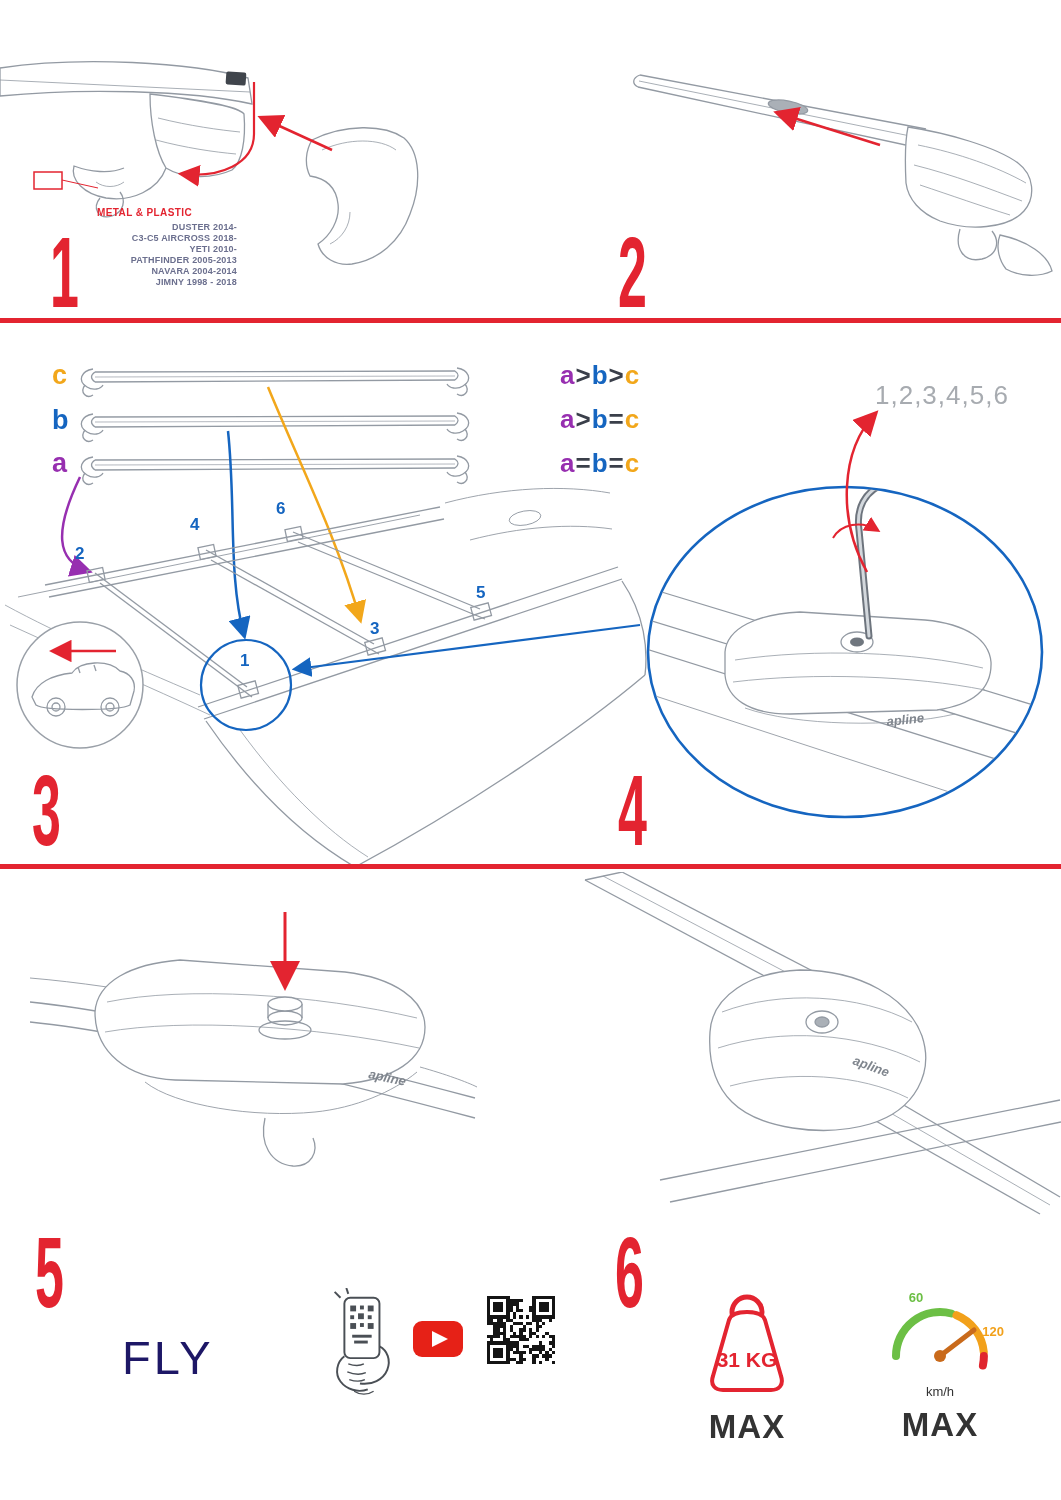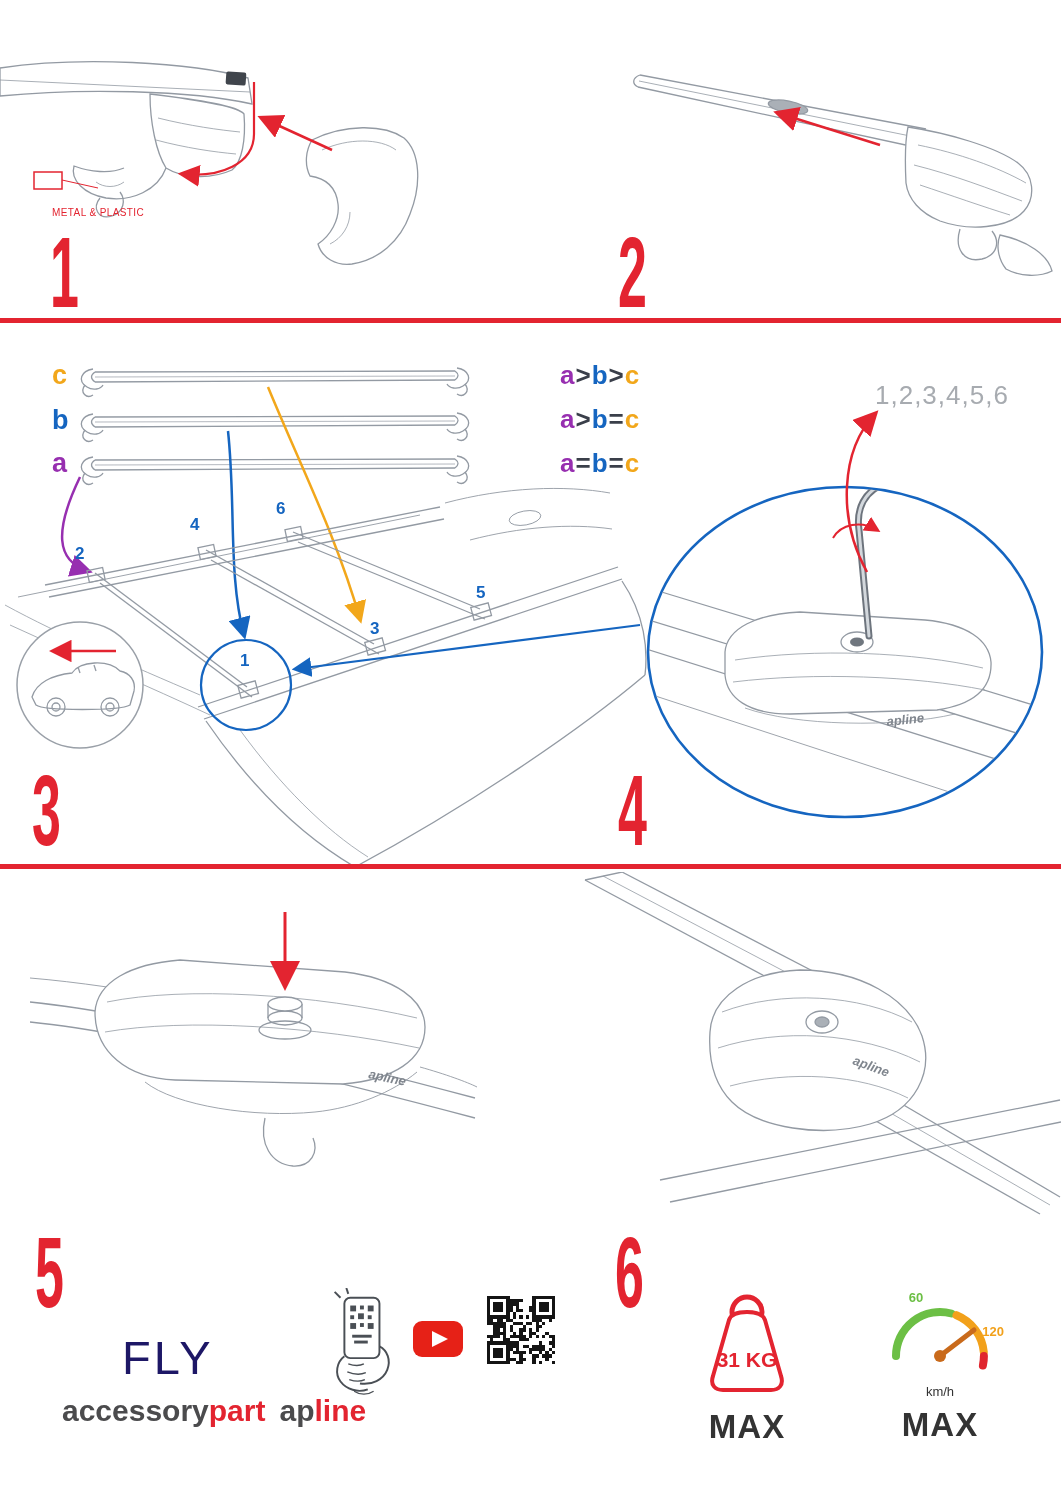--- a/index.html
+++ b/index.html
@@ -2,21 +2,21 @@
 <html><head>
 <meta charset="utf-8">
 <style>
   html,body{margin:0;padding:0;background:#e9e9e9;}
   #page{position:relative;width:1061px;height:1500px;background:#ffffff;overflow:hidden;
         font-family:"Liberation Sans",sans-serif;margin:0 auto;}
   .abs{position:absolute;}
   .stepnum{font-size:100px;font-weight:700;color:#e32430;line-height:1;
            transform:scaleX(0.52);transform-origin:left top;letter-spacing:-2px;}
   .divider{position:absolute;left:0;width:1061px;height:5px;background:#e32430;}
-  .material{color:#e32430;font-size:10px;font-weight:400;letter-spacing:.4px;text-align:left;width:185px;}
+  .material{color:#e32430;font-size:10px;font-weight:700;letter-spacing:.4px;text-align:center;width:185px;}
   .vehicles{width:185px;text-align:right;color:#6b6f8e;font-size:9px;line-height:11px;font-weight:700;letter-spacing:.2px;}
   .barlabel{font-size:27px;font-weight:700;line-height:1;}
   .formula{font-size:26px;font-weight:700;letter-spacing:1px;}
   .ca{color:#972fb0;} .cb{color:#1565c0;} .cc{color:#f2a71b;} .cop{color:#3a3f4a;}
   .pos{color:#1565c0;font-size:17px;font-weight:700;line-height:1;}
   .seq{color:#a7abb0;font-size:26px;font-weight:500;letter-spacing:1px;}
   .bigone{color:#1565c0;font-size:52px;font-weight:700;line-height:1;}
   .fly{color:#1d1766;font-size:47px;font-weight:400;letter-spacing:3px;line-height:1;}
   .brandrow{font-size:30px;font-weight:700;line-height:1;white-space:nowrap;}
   .cgray{color:#4b4b4d;} .cred{color:#e32430;}
@@ -56,20 +56,28 @@
     <rect x="226" y="50" width="20" height="13" rx="2" fill="#40454c" transform="rotate(4 236 56)" data-name="brand-badge"></rect>
     <g stroke="#e32430" fill="none">
       <path d="M332,128 L262,96" stroke-width="2.5" marker-end="url(#arr-red-1)" data-name="cover-insert-arrow-icon"></path>
       <path d="M254,60 L254,112 C254,142 220,156 182,152" stroke-width="2.2" marker-end="url(#arr-red-1b)" data-name="removal-path-arrow-icon"></path>
       <rect x="34" y="150" width="28" height="17" stroke-width="1.5" data-name="detail-callout-box"></rect>
       <path d="M62,158 L98,166" stroke-width="1"></path>
     </g>
   </svg>
 
   <div class="abs material" style="left:52px;top:207px;" data-name="material-label">METAL &amp; PLASTIC</div>
+  <div class="abs vehicles" style="left:52px;top:222px;" data-name="vehicle-list">
+    <div data-name="vehicle-item">DUSTER 2014-</div>
+    <div data-name="vehicle-item">C3-C5 AIRCROSS 2018-</div>
+    <div data-name="vehicle-item">YETI 2010-</div>
+    <div data-name="vehicle-item">PATHFINDER 2005-2013</div>
+    <div data-name="vehicle-item">NAVARA 2004-2014</div>
+    <div data-name="vehicle-item">JIMNY 1998 - 2018</div>
+  </div>
 
   <div class="abs stepnum" style="left:50px;top:222px;" data-name="step-number-1">1</div>
 
   <svg class="abs" style="left:628px;top:45px;" width="430" height="235" viewBox="0 0 430 235" data-name="step2-bar-insert-illustration">
     <defs>
       <marker id="arr-red-2" markerWidth="10" markerHeight="10" refX="8" refY="5" orient="auto">
           <path d="M0,0 L10,5 L0,10 Z" fill="#e32430"></path>
         </marker>
     </defs>
     <g stroke="#939aa3" stroke-width="1.3" fill="none">
@@ -284,23 +292,20 @@
       <ellipse cx="292" cy="150" rx="16" ry="11"></ellipse>
       <ellipse cx="292" cy="150" rx="7" ry="5" fill="#aab0b7"></ellipse>
     </g>
     <text x="322" y="192" transform="rotate(20 322 192)" font-size="13" font-style="italic" font-weight="700" fill="#80868e" data-name="brand-logo-text">apline</text>
   </svg>
 
   <div class="abs stepnum" style="left:35px;top:1222px;" data-name="step-number-5">5</div>
   <div class="abs stepnum" style="left:615px;top:1222px;" data-name="step-number-6">6</div>
 
   <div class="abs fly" style="left:122px;top:1334px;" data-name="fly-logo">FLY</div>
-  <div class="abs brandrow" style="left:62px;top:1396px;" data-name="brand-wordmark">
-    <span class="cgray" data-name="brand-accessory">accessory</span><span class="cred" data-name="brand-part">part</span><span style="display:inline-block;width:14px;"></span><span class="cgray" data-name="brand-ap">ap</span><span class="cred" data-name="brand-line">line</span>
-  </div>
 
   <svg class="abs" style="left:315px;top:1288px;" width="88" height="112" viewBox="0 0 90 115" data-name="phone-qr-scan-icon">
     <g stroke="#4a4f55" stroke-width="2" fill="none">
       <path d="M26,10 L20,4"></path>
         <path d="M34,6 L32,0"></path>
       <rect x="30" y="10" width="36" height="62" rx="6" fill="#fff"></rect>
       <path d="M66,60 C74,64 78,74 74,84 C70,94 58,100 46,98"></path>
       <path d="M30,70 C22,76 20,88 26,96 C32,104 44,108 54,104"></path>
       <path d="M34,78 C40,80 46,80 50,78" stroke-width="1.4"></path>
       <path d="M33,86 C40,89 47,89 52,87" stroke-width="1.4"></path>

